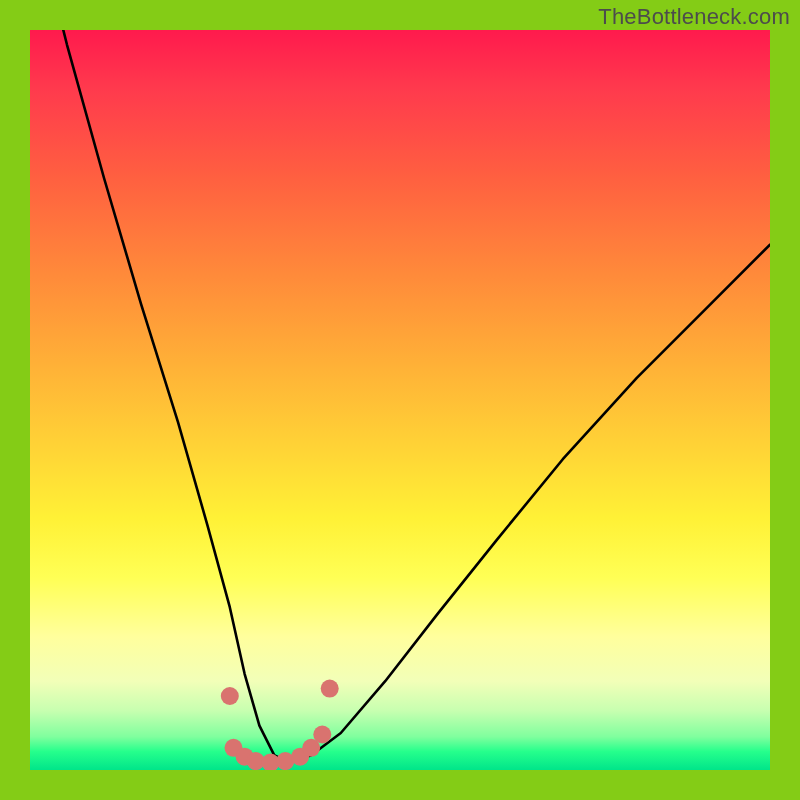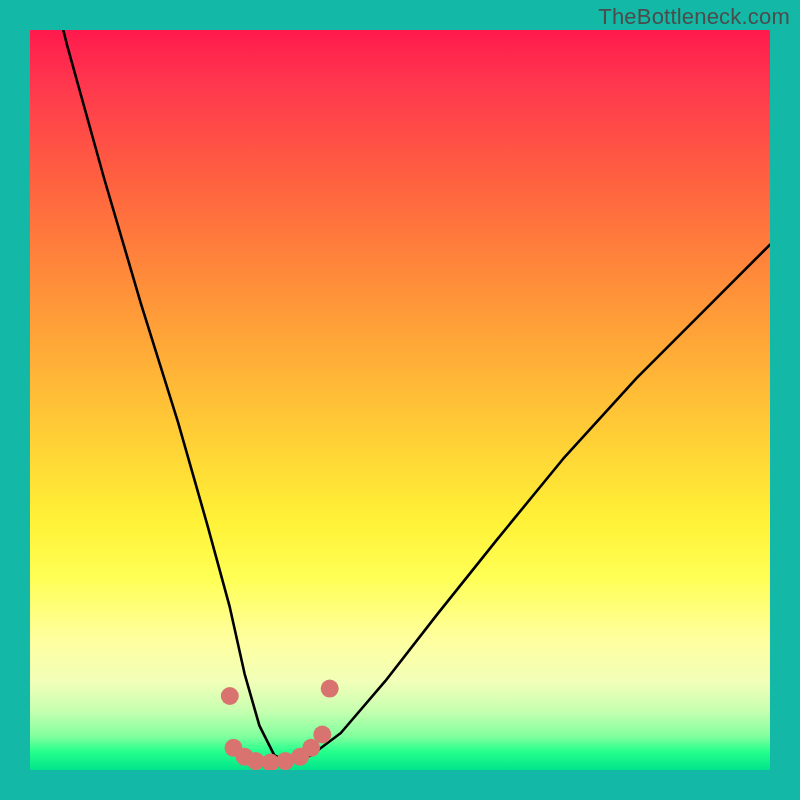--- a/index.html
+++ b/index.html
@@ -7,21 +7,21 @@
     padding: 0;
     width: 800px;
     height: 800px;
     overflow: hidden;
     background: #000;
     font-family: Arial, Helvetica, sans-serif;
   }
   .frame {
     position: absolute;
     inset: 0;
-    background: #14b8a6;
+    background: #84cc16;
   }
   .plot {
     position: absolute;
     left: 30px;
     top: 30px;
     width: 740px;
     height: 740px;
     overflow: hidden;
   }
   .gradient {

